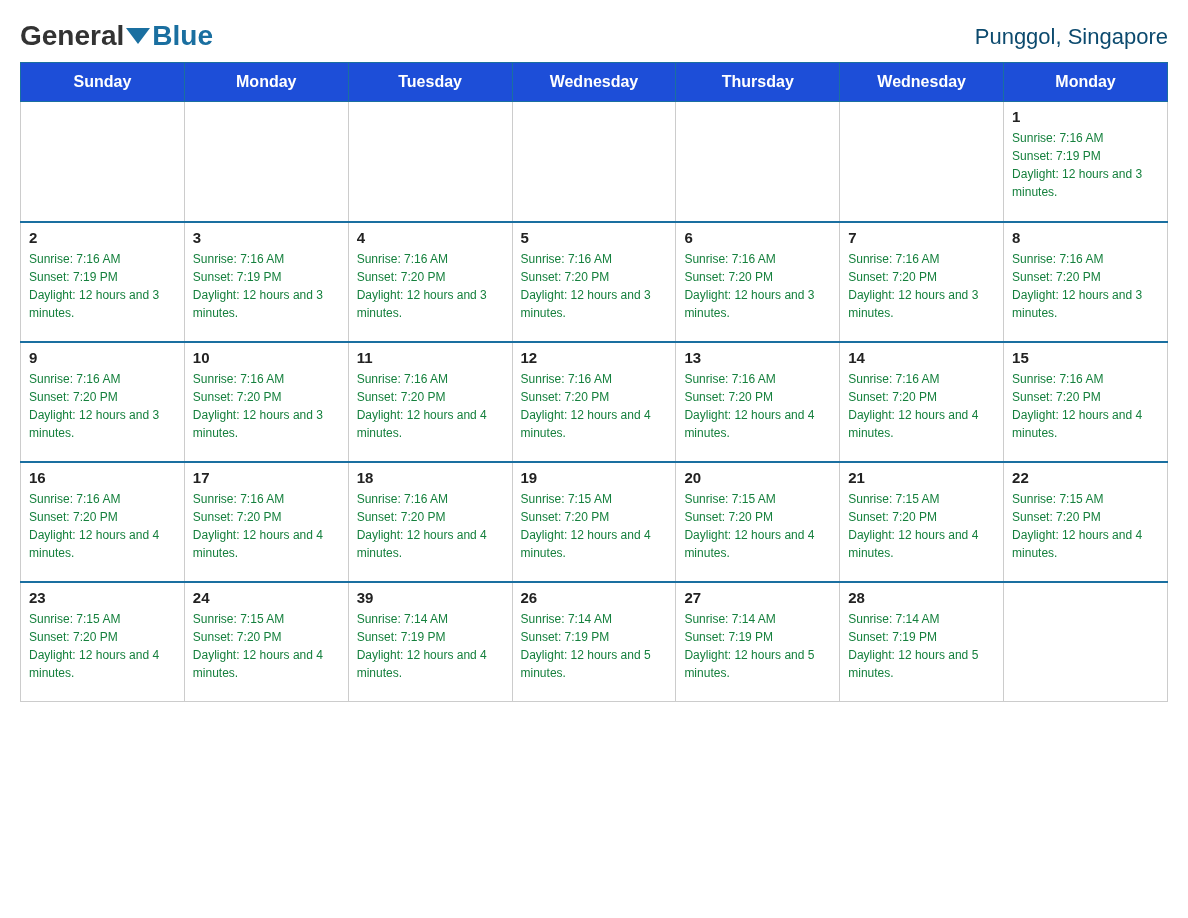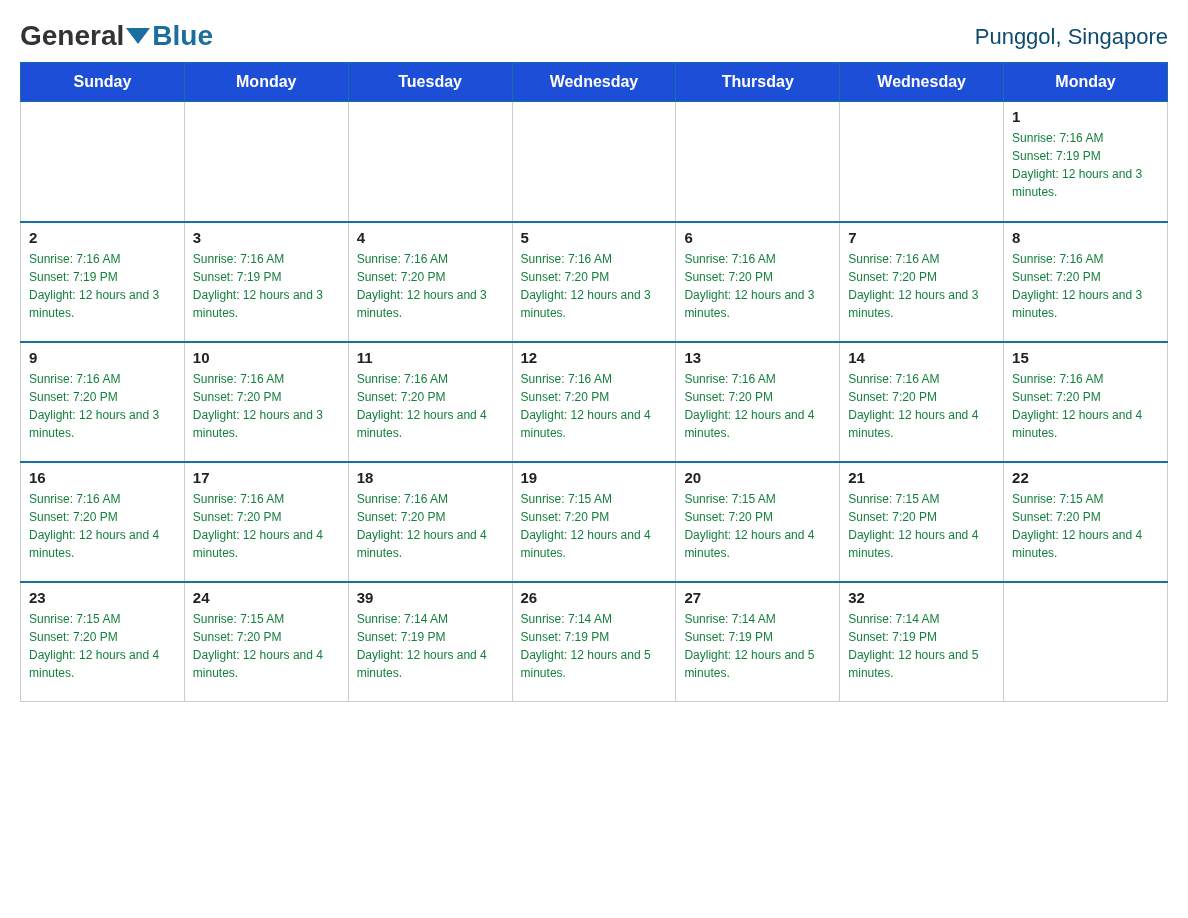--- a/index.html
+++ b/index.html
@@ -248,19 +248,19 @@
         </td>
         <td>
           <span class="day-number">26</span>
           <div class="day-info">Sunrise: 7:14 AM<br>Sunset: 7:19 PM<br>Daylight: 12 hours and 5 minutes.</div>
         </td>
         <td>
           <span class="day-number">27</span>
           <div class="day-info">Sunrise: 7:14 AM<br>Sunset: 7:19 PM<br>Daylight: 12 hours and 5 minutes.</div>
         </td>
         <td>
-          <span class="day-number">32</span>
+          <span class="day-number">28</span>
           <div class="day-info">Sunrise: 7:14 AM<br>Sunset: 7:19 PM<br>Daylight: 12 hours and 5 minutes.</div>
         </td>
         <td class="empty-cell"></td>
       </tr>
     </tbody>
 </table>
 
 </body></html>

